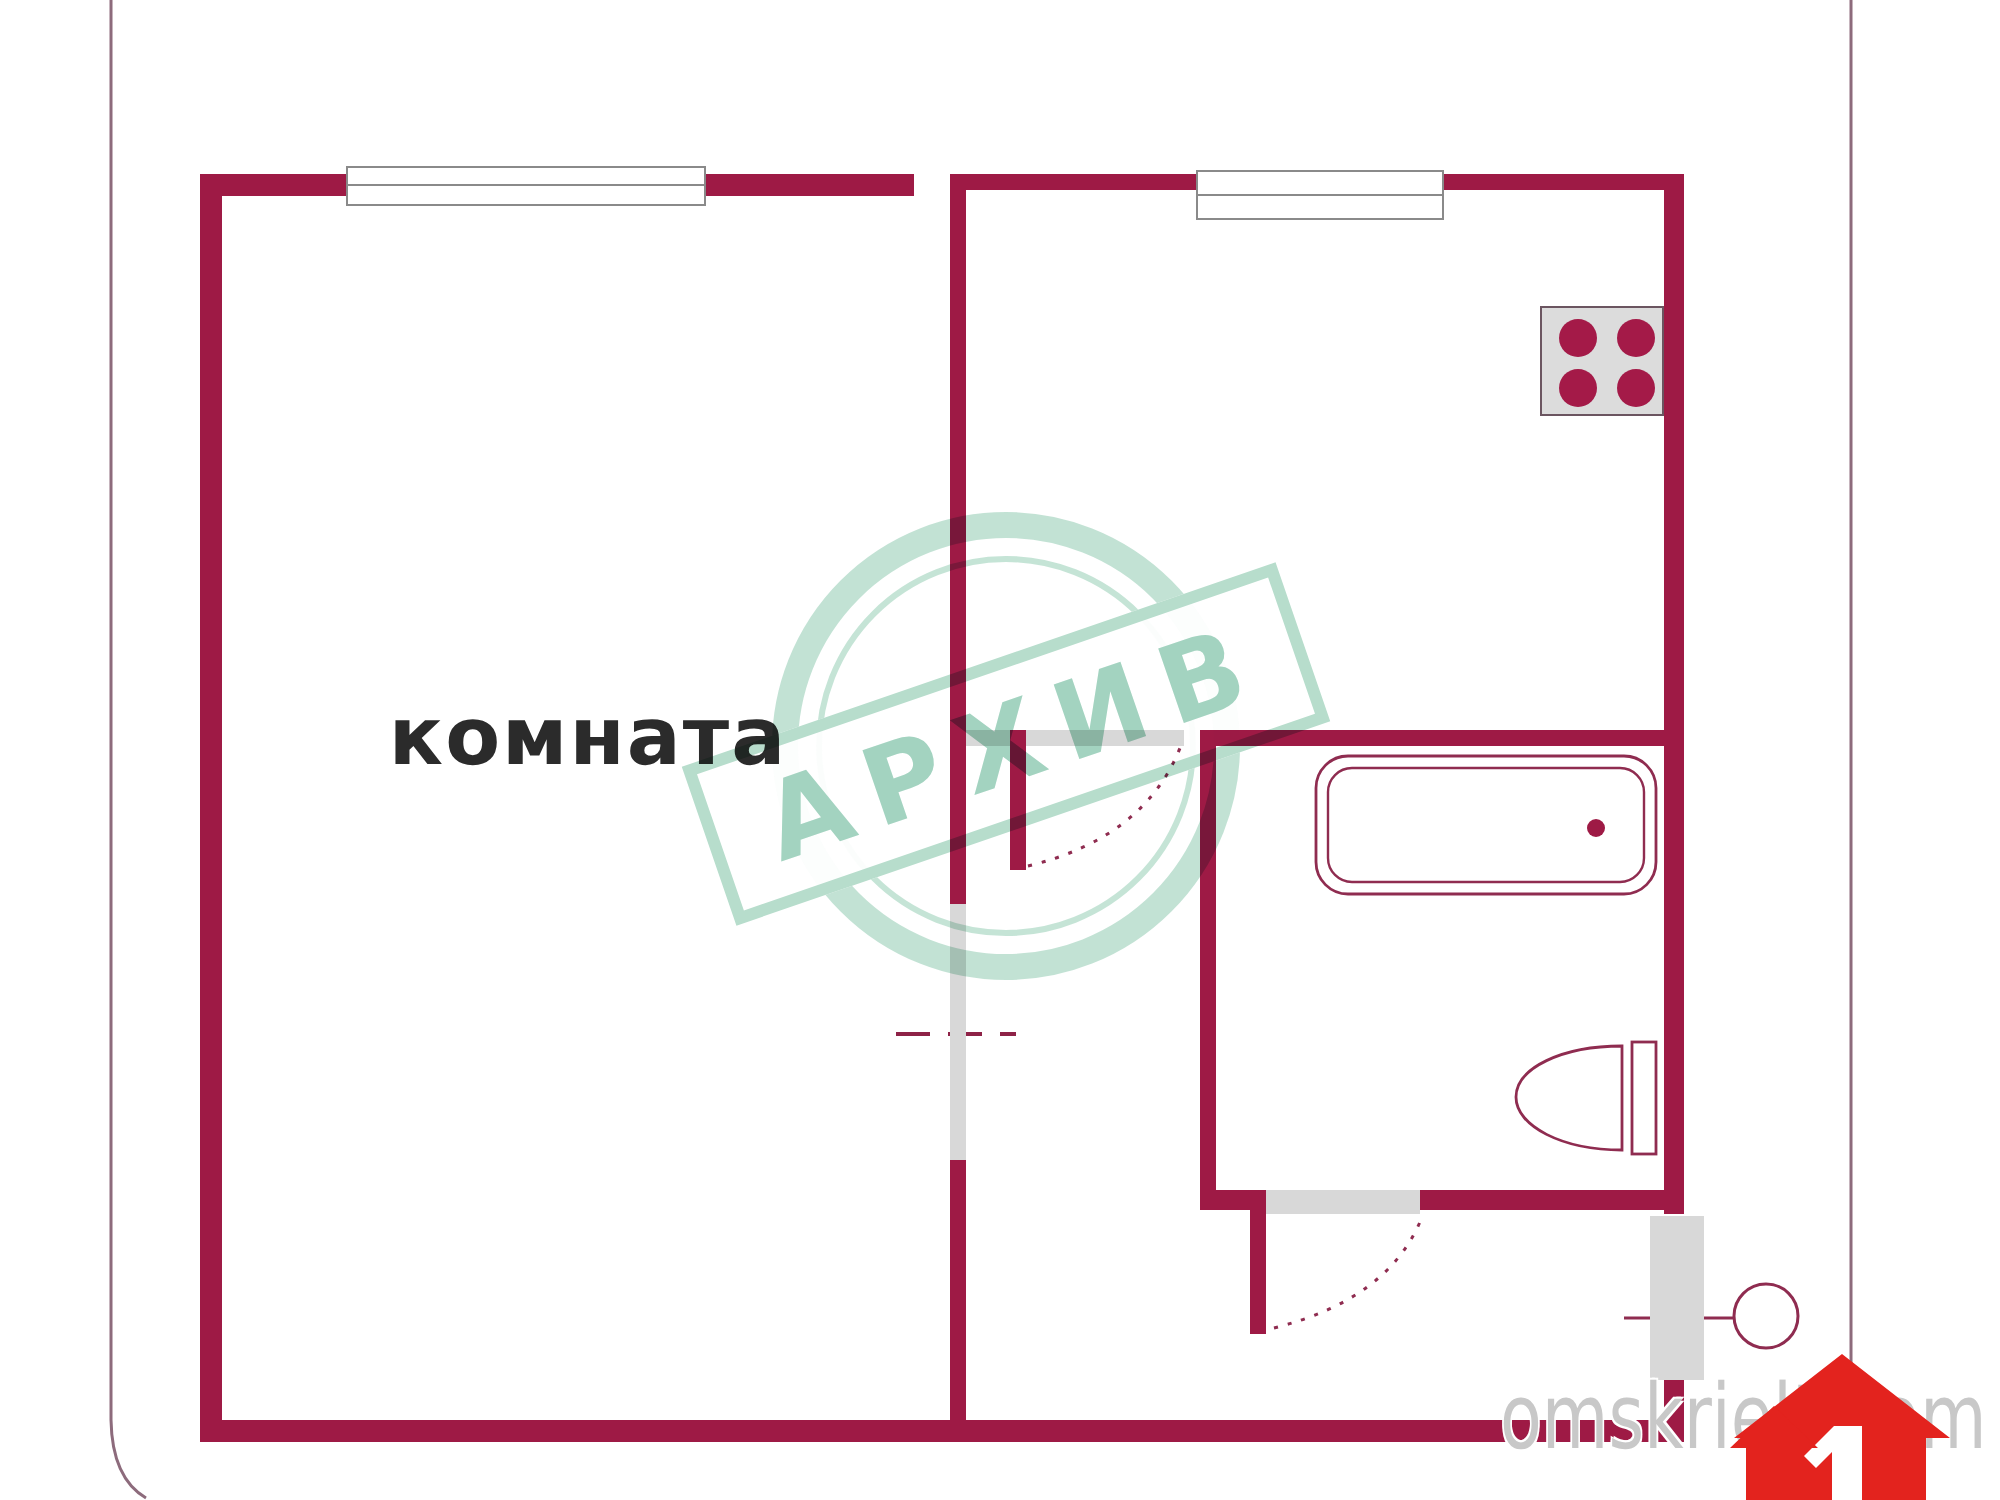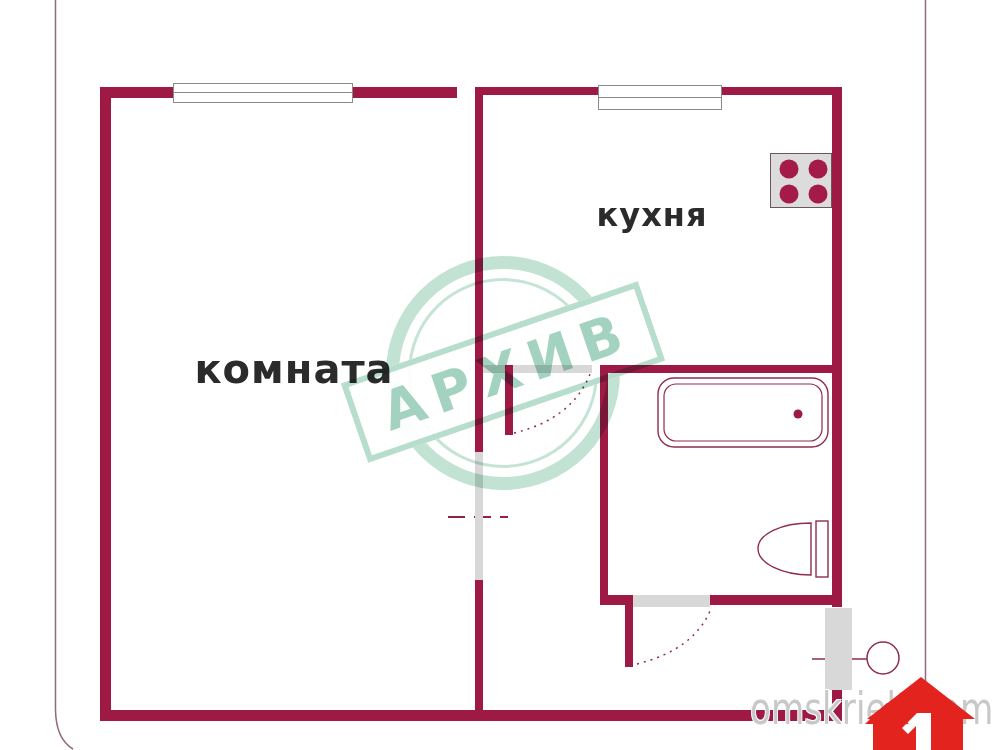--- a/index.html
+++ b/index.html
@@ -88,21 +88,20 @@
     </div>
 
   <div class="stove" style="left:770px;top:153px;width:62px;height:55px;">
     <div class="burner" style="left:18px;top:15px;"></div>
     <div class="burner" style="left:47px;top:15px;"></div>
     <div class="burner" style="left:18px;top:40px;"></div>
     <div class="burner" style="left:47px;top:40px;"></div>
   </div>
 
   <div class="room-label" id="label-room" style="left:294px;top:369px;">комната</div>
-  <div class="room-label" id="label-kitchen" style="left:652px;top:215px;">кухня</div>
 
   <div class="stamp">
     <div class="ring outer"></div>
     <div class="ring inner"></div>
     <div class="band">
       <span>АРХИВ</span>
     </div>
   </div>
 
   <div id="site-text">omskrielt.com</div>

